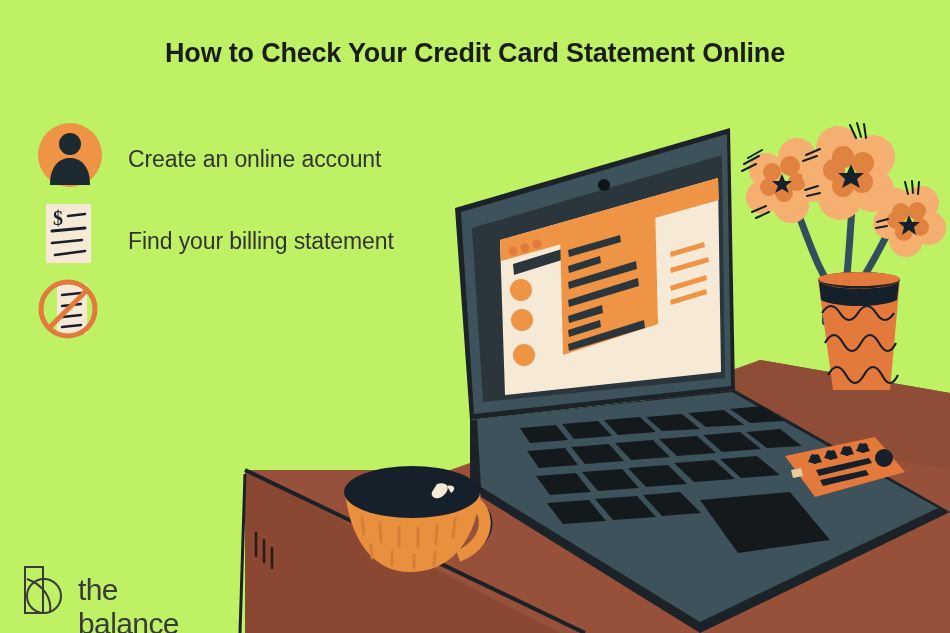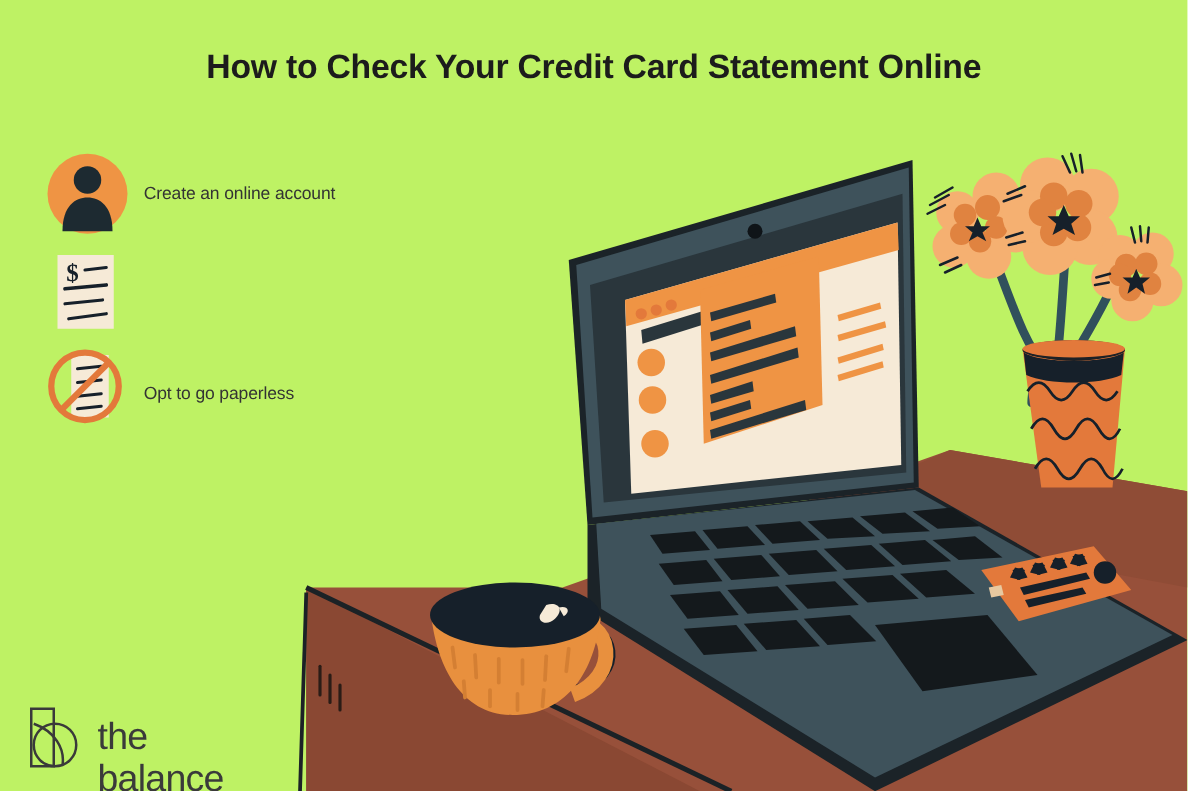--- a/index.html
+++ b/index.html
@@ -37,22 +37,22 @@
   }
   .step-icon {
     position: absolute;
     left: 5px;
     top: 0;
     width: 70px;
     height: 70px;
   }
   .step-label {
     position: absolute;
-    left: 85px;
-    font-size: 14px;
+    left: 98px;
+    font-size: 23px;
     color: #333333;
     letter-spacing: -0.1px;
     white-space: nowrap;
   }
   .step-0 .step-label { top: 26px; }
   .step-1 .step-label { top: 30px; }
   .step-2 .step-label { top: 26px; }
   .step-3 .step-label { top: 30px; }
 
   
@@ -329,36 +329,36 @@
       <svg class="step-icon" viewBox="0 0 70 70">
         <rect x="11" y="6" width="45" height="59" fill="#f6ead7"></rect>
         <text x="18" y="27" font-family="Liberation Serif, serif" font-size="20" font-weight="bold" fill="#16202a">$</text>
         <g stroke="#16202a" stroke-linecap="round" fill="none">
           <path d="M33,18 L50,16" stroke-width="2.5"></path>
           <path d="M17,33 L50,30" stroke-width="3"></path>
           <path d="M17,45 L47,42" stroke-width="2.6"></path>
           <path d="M20,57 L50,53" stroke-width="2.6"></path>
         </g>
       </svg>
+      <div class="step-label">Find your billing statement</div>
     </div>
 
 
     <div class="step step-3">
       <svg class="step-icon" viewBox="0 0 70 70">
         <rect x="22" y="8" width="30" height="50" fill="#f6ead7"></rect>
         <g stroke="#16202a" stroke-linecap="round" stroke-width="2.4" fill="none">
           <path d="M27,19 L46,17"></path>
           <path d="M27,30 L46,28"></path>
           <path d="M27,41 L46,39"></path>
           <path d="M27,51 L46,49"></path>
         </g>
         <circle cx="33" cy="33" r="27" fill="none" stroke="#e3793b" stroke-width="5"></circle>
         <line x1="14" y1="52" x2="52" y2="14" stroke="#e3793b" stroke-width="5"></line>
       </svg>
-      <div class="step-label">Opt to go paperless</div>
     </div>
   </div>
 
   <div id="logo" class="abs">
     <svg id="logo-mark" width="48" height="52" viewBox="0 0 48 52">
       <rect x="3" y="2" width="18" height="46" fill="none" stroke="#3a3a3a" stroke-width="2"></rect>
       <circle cx="22" cy="31" r="17" fill="none" stroke="#3a3a3a" stroke-width="2"></circle>
       <path d="M5,14 C22,20 30,34 28,47" fill="none" stroke="#3a3a3a" stroke-width="2"></path>
     </svg>
     <div id="logo-text">the balance</div>

